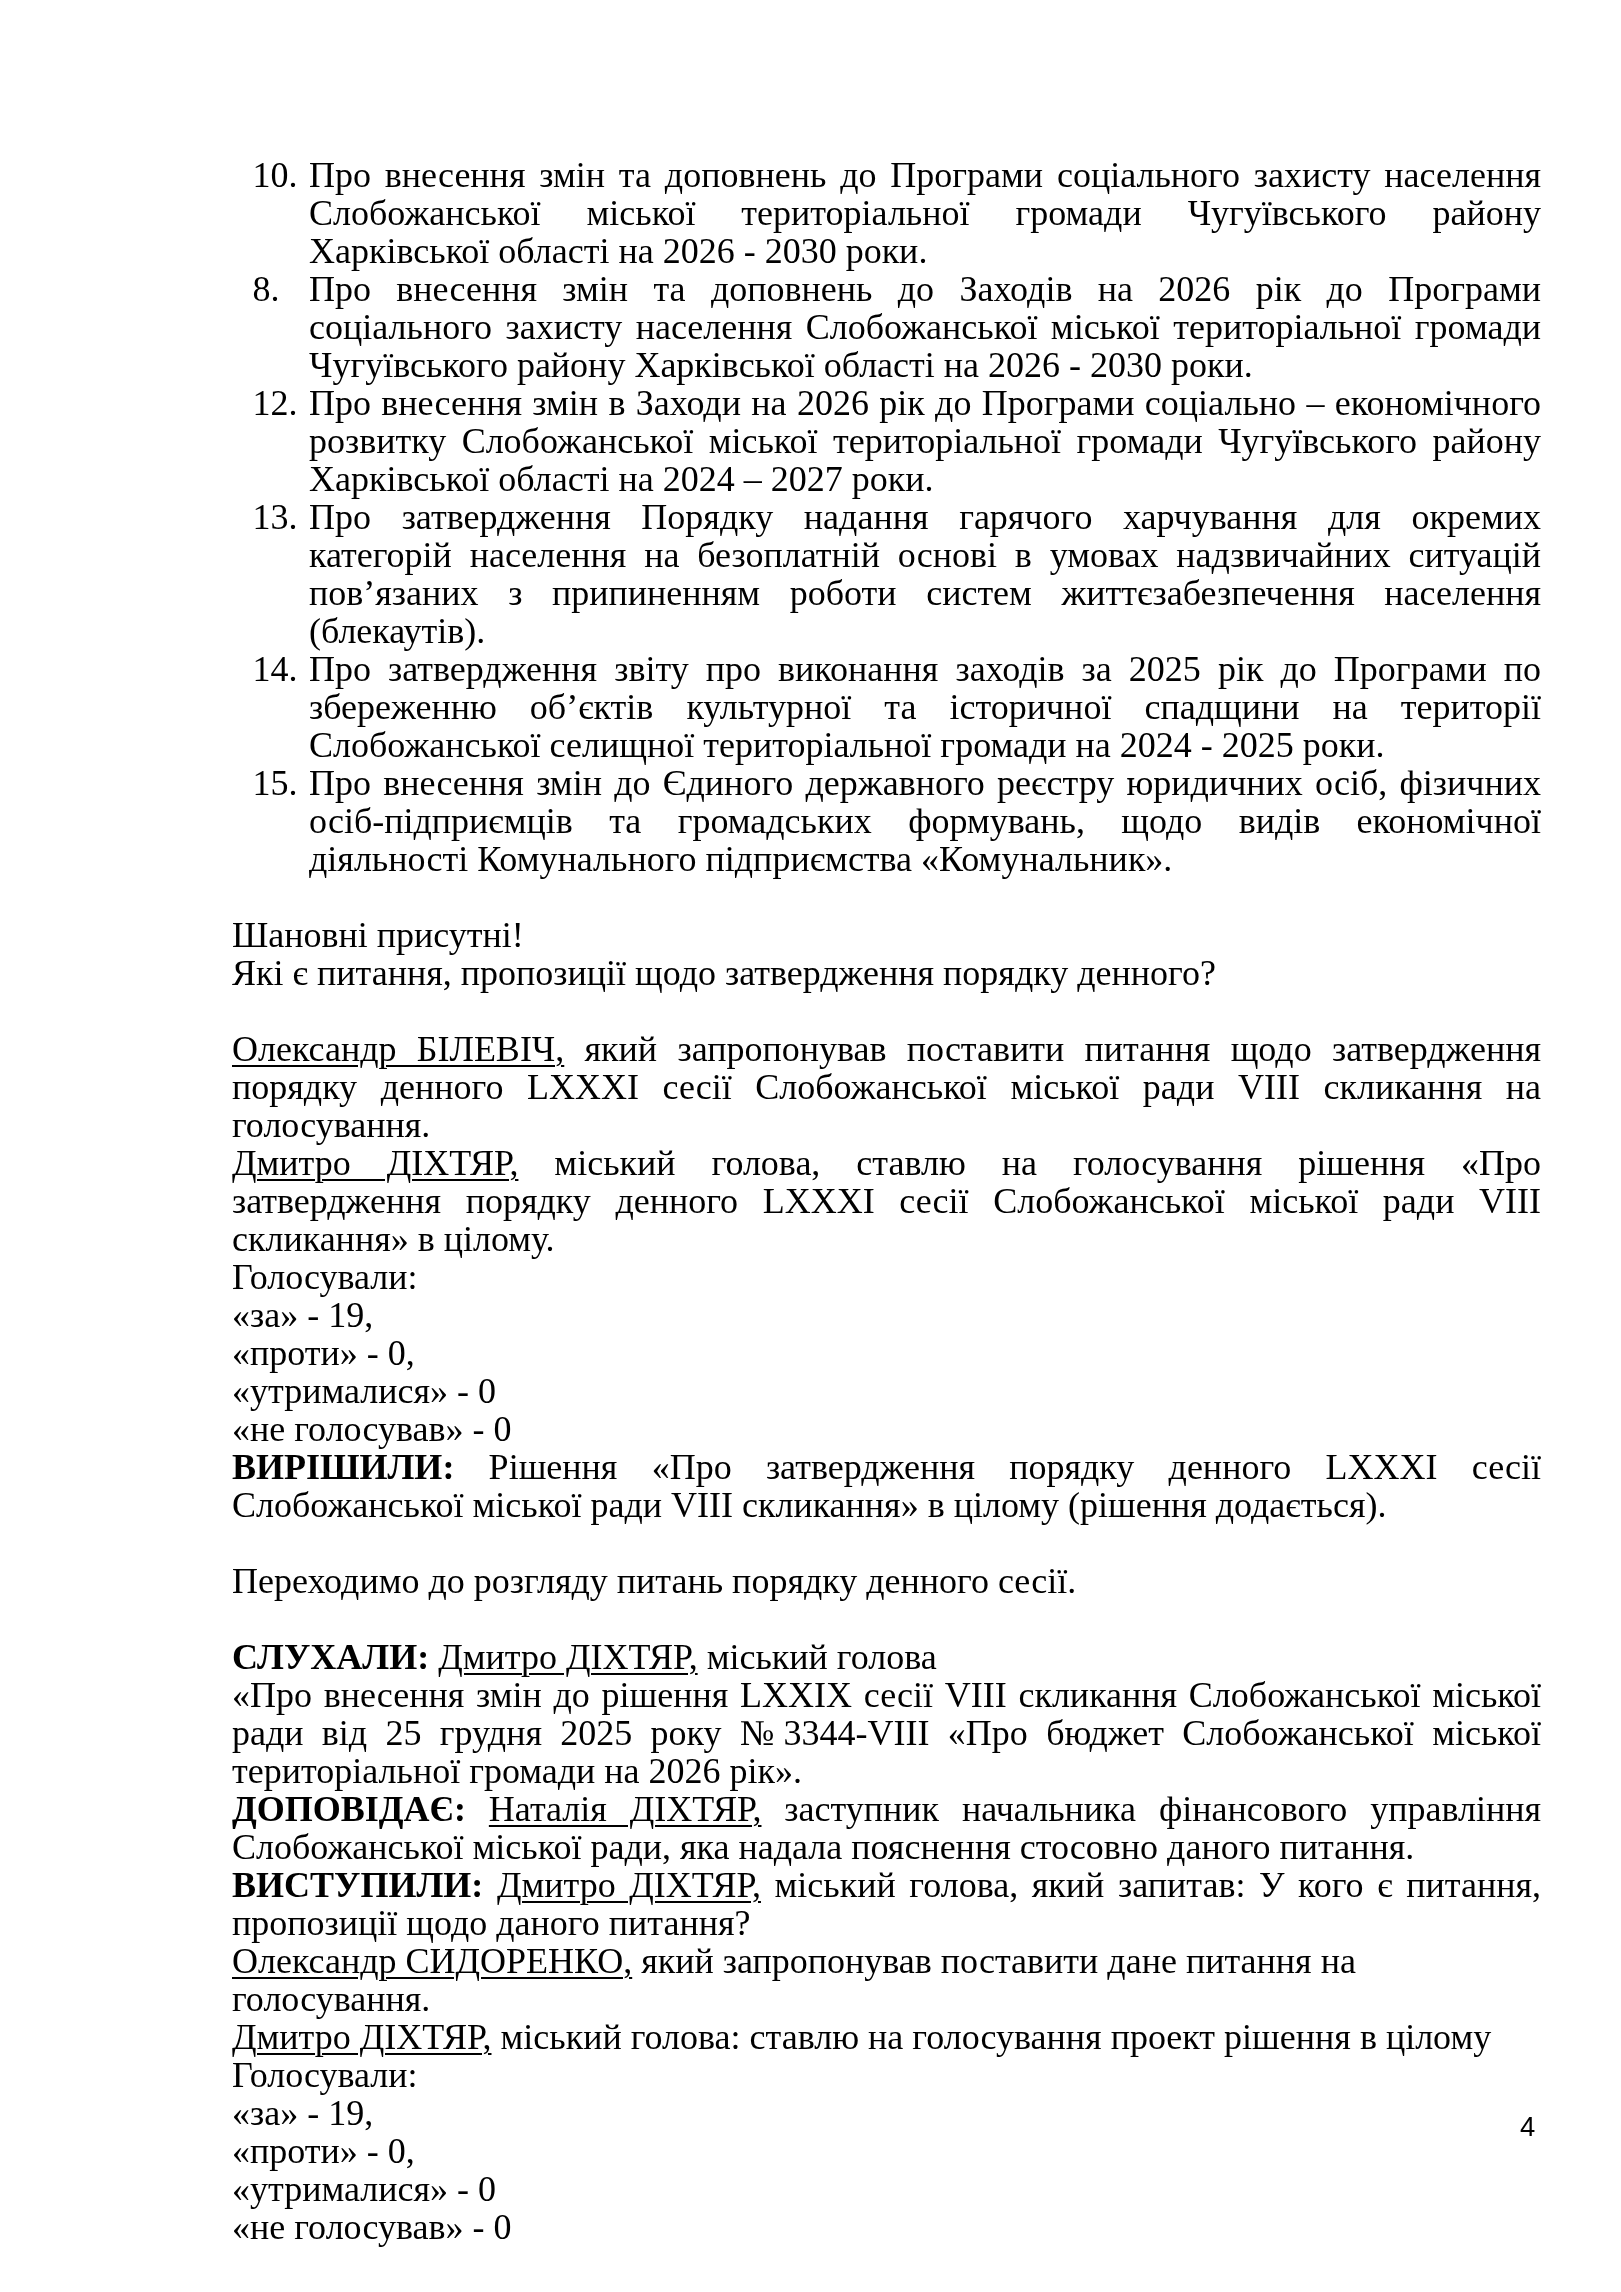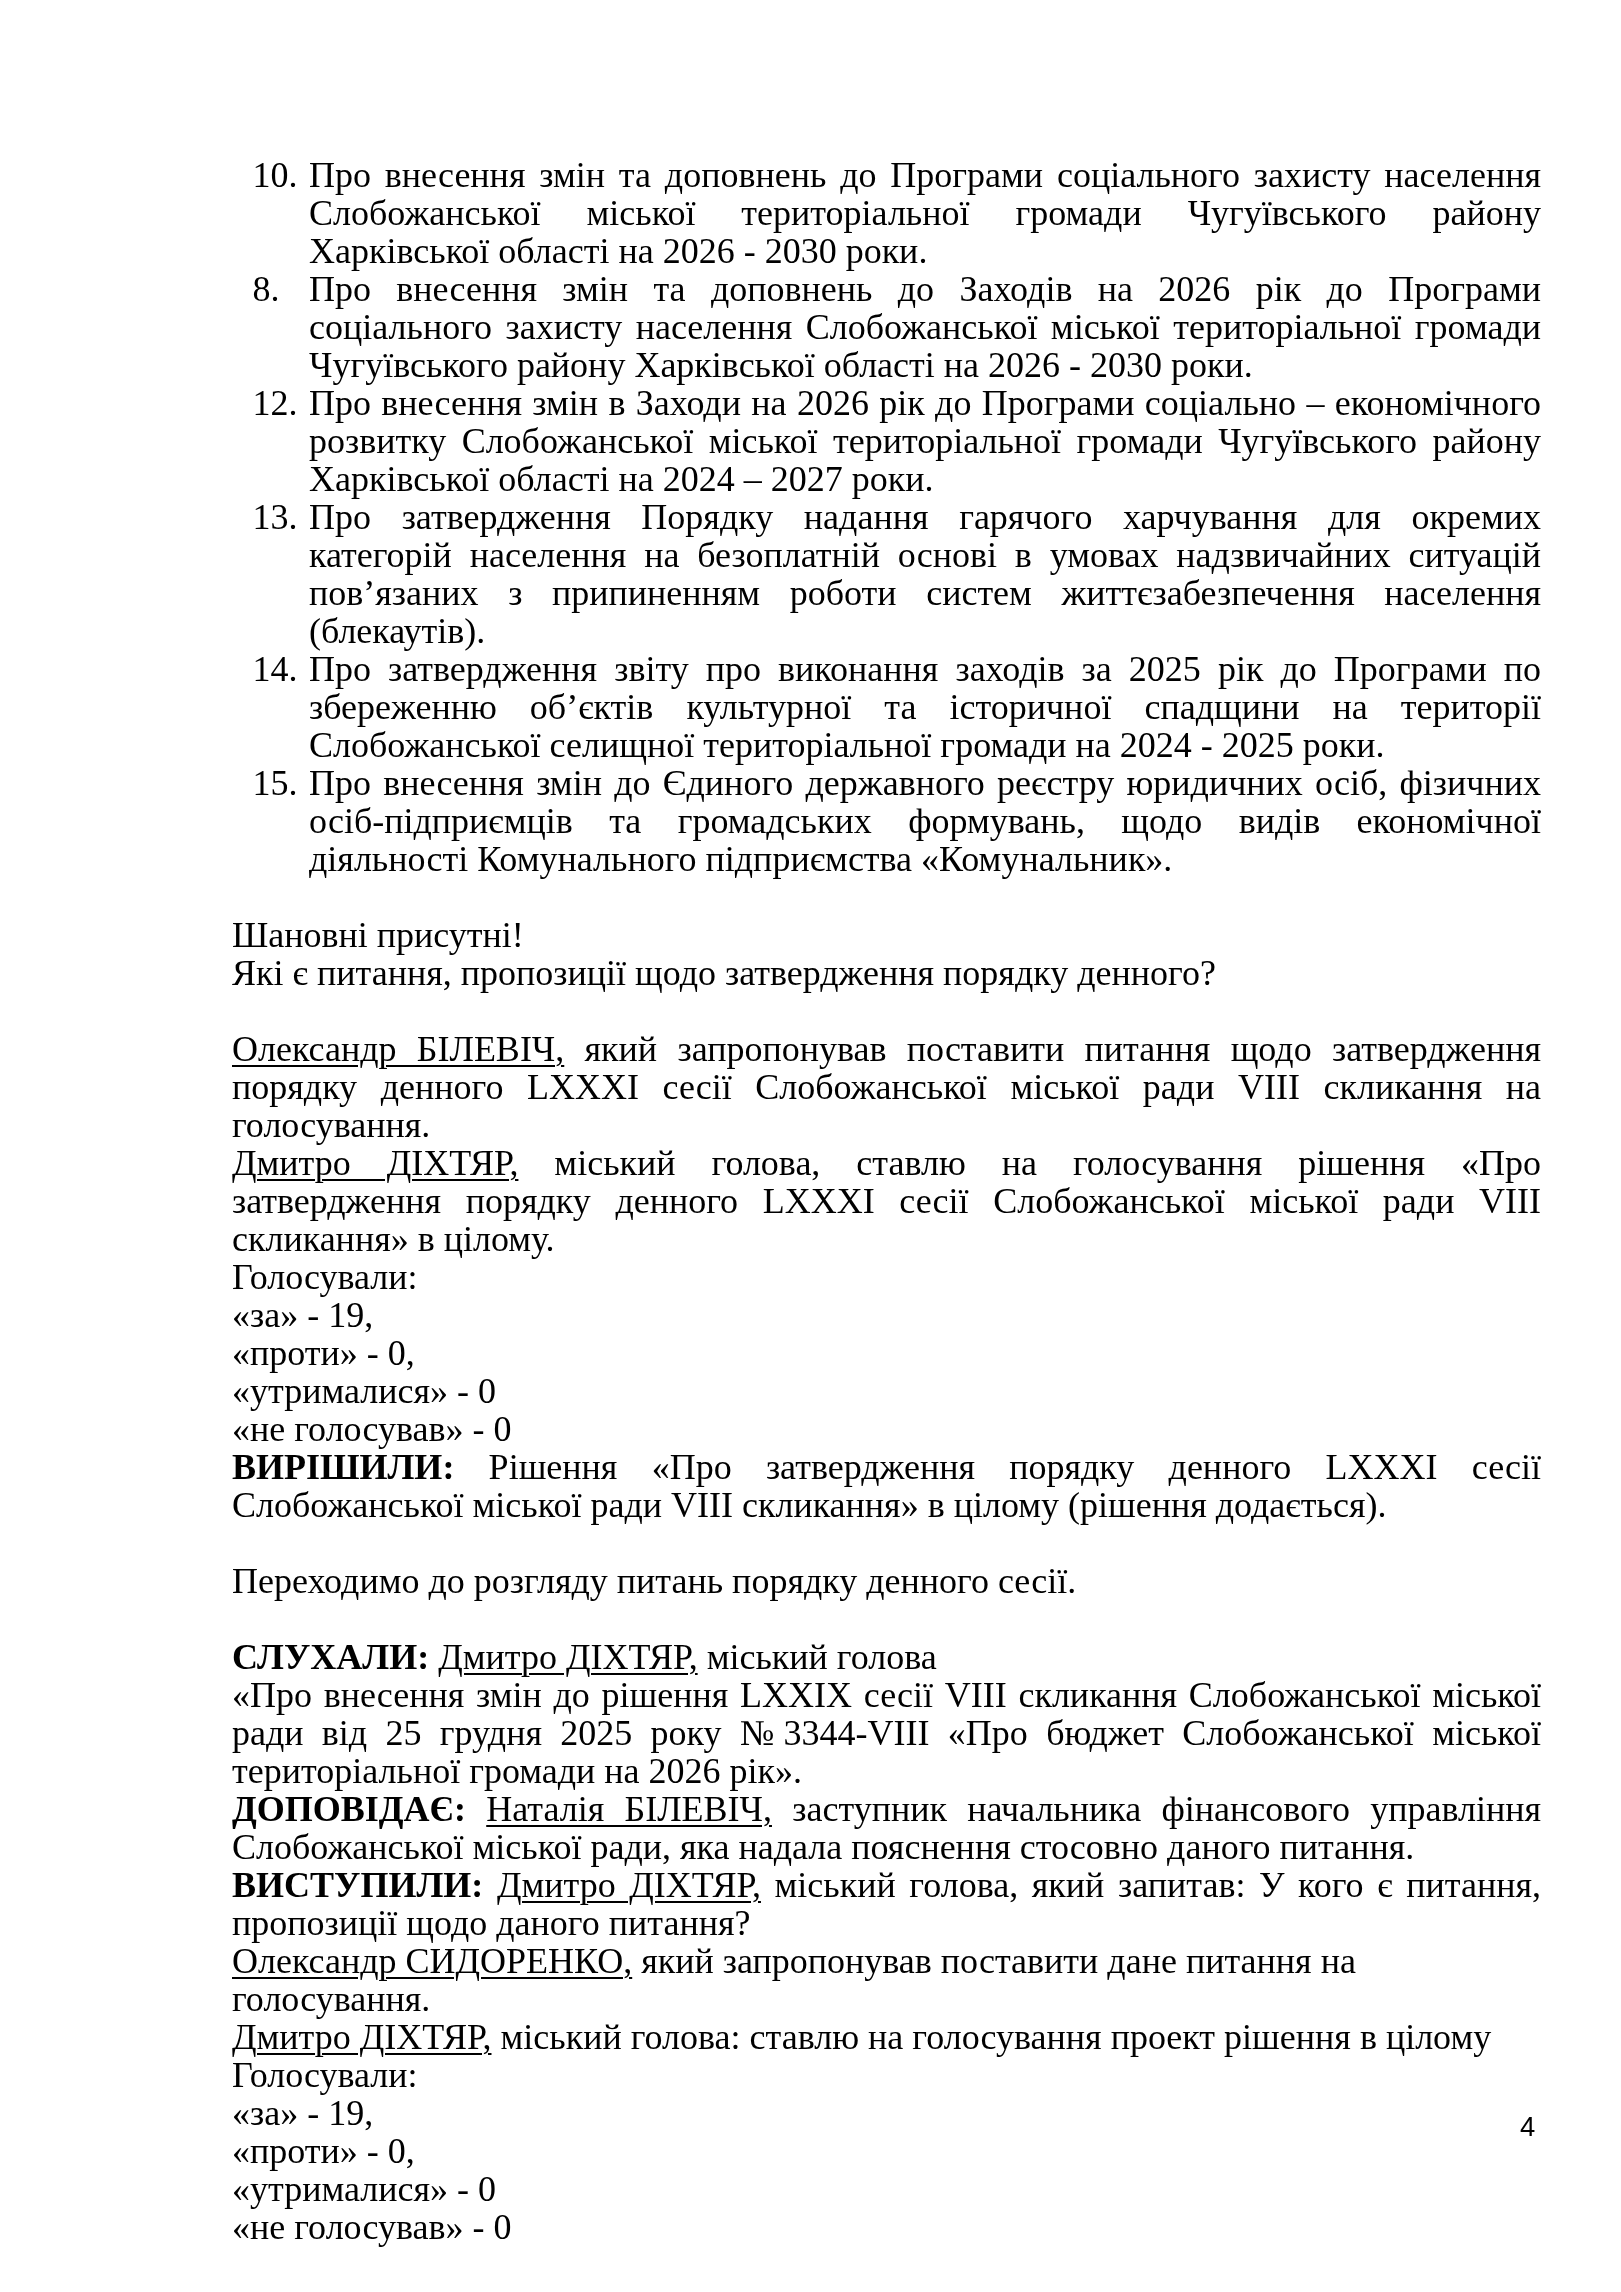--- a/index.html
+++ b/index.html
@@ -97,21 +97,21 @@
   <p class="p"><span class="label">ВИРІШИЛИ:</span><span> Рішення «Про затвердження порядку денного LXXXI сесії Слобожанської міської ради VIII скликання» в цілому (рішення додається).</span></p>
 
   <div class="blank"></div>
 
   <p class="p left">Переходимо до розгляду питань порядку денного сесії.</p>
 
   <div class="blank"></div>
 
   <p class="p left"><span class="label">СЛУХАЛИ:</span> <span class="name">Дмитро ДІХТЯР,</span><span> міський голова</span></p>
   <p class="p">«Про  внесення змін до рішення LXXIX сесії VIII скликання Слобожанської  міської ради від 25 грудня 2025 року №3344-VIII «Про бюджет Слобожанської міської територіальної громади на 2026 рік».</p>
-  <p class="p"><span class="label">ДОПОВІДАЄ:</span> <span class="name">Наталія БІЛЕВІЧ,</span><span> заступник начальника фінансового управління Слобожанської міської ради, яка надала пояснення стосовно даного питання.</span></p>
+  <p class="p"><span class="label">ДОПОВІДАЄ:</span> <span class="name">Наталія ДІХТЯР,</span><span> заступник начальника фінансового управління Слобожанської міської ради, яка надала пояснення стосовно даного питання.</span></p>
   <p class="p"><span class="label">ВИСТУПИЛИ:</span> <span class="name">Дмитро ДІХТЯР,</span><span> міський голова, який запитав: У кого є питання, пропозиції щодо даного питання?</span></p>
   <p class="p left"><span class="name">Олександр СИДОРЕНКО,</span><span> який запропонував поставити дане питання  на голосування.</span></p>
   <p class="p left"><span class="name">Дмитро ДІХТЯР,</span><span> міський голова: ставлю на голосування проект рішення в цілому</span></p>
   <p class="p left">Голосували:</p>
   <p class="p left">«за» - 19,</p>
   <p class="p left">«проти» - 0,</p>
   <p class="p left">«утрималися» - 0</p>
   <p class="p left">«не голосував» - 0</p>
 </div>
 

